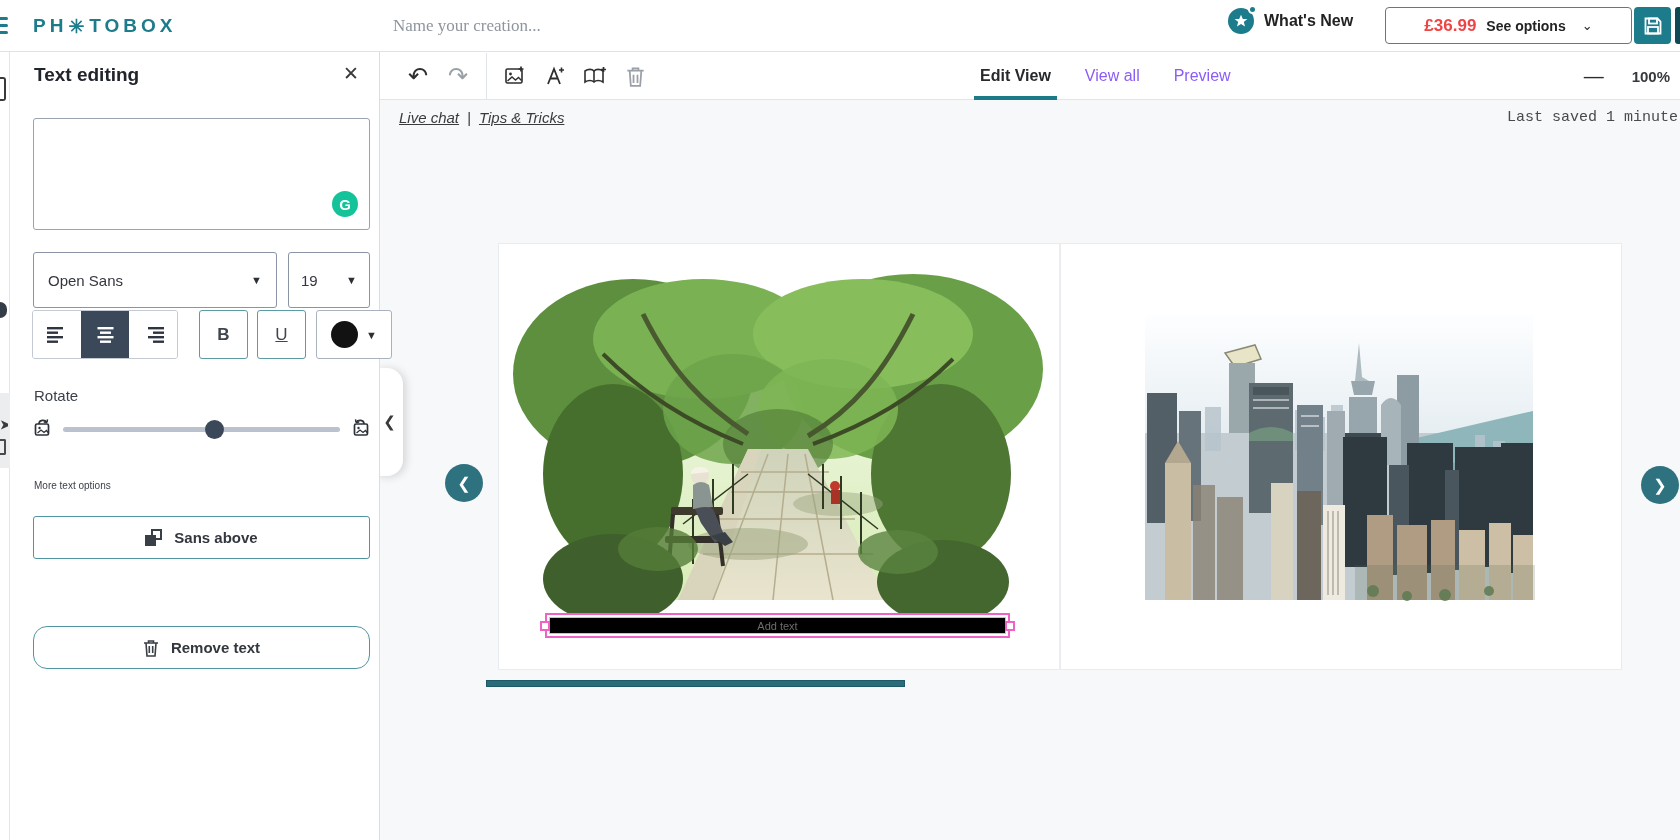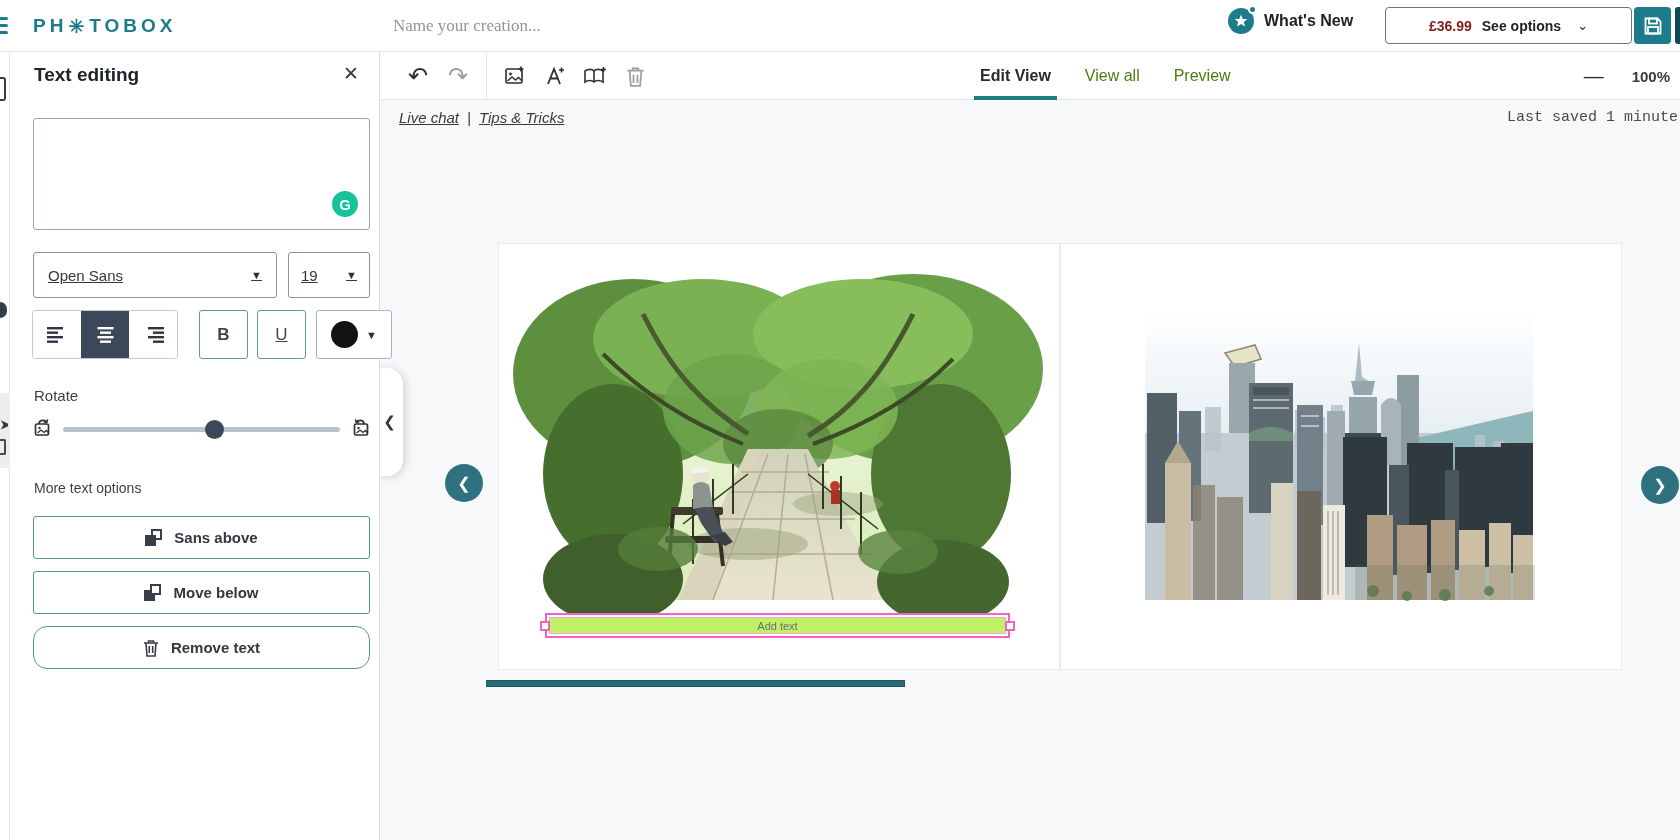--- a/index.html
+++ b/index.html
@@ -18,21 +18,21 @@
     outline:none; font-size:17px; color:#555; font-family:Liberation Serif, serif; }
   .name-input::placeholder { color:#8e959d; }
   .whats-new { position:absolute; left:1228px; top:8px; display:flex; align-items:center; gap:10px; cursor:pointer; }
   .star-badge { position:relative; width:26px; height:26px; border-radius:50%; background:#1d7c8b;
     display:flex; align-items:center; justify-content:center; }
   .star-badge .dot { position:absolute; right:-3px; top:-3px; width:9px; height:9px; border-radius:50%;
     background:#1d7c8b; border:2px solid #fff; }
   .whats-new-label { font-size:16px; font-weight:bold; color:#232323; }
   .price-btn { position:absolute; left:1385px; top:7px; width:247px; height:37px; border:1px solid #6e757e;
     border-radius:4px; background:#fff; display:flex; align-items:center; justify-content:center; gap:10px; cursor:pointer; }
-  .price { font-size:14px; font-weight:bold; color:#7f1d1d; }
+  .price { font-size:17px; font-weight:bold; color:#ef4444; }
   .see-options { font-size:14px; font-weight:bold; color:#232323; }
   .price-caret { font-size:13px; color:#232323; margin-left:6px; }
   .save-btn { position:absolute; left:1634px; top:7px; width:37px; height:37px; background:#1d7c8b;
     border:none; border-radius:4px; display:flex; align-items:center; justify-content:center; cursor:pointer; }
   .basket-sliver { position:absolute; left:1675px; top:7px; width:5px; height:37px; background:#0e4954; border-radius:3px 0 0 3px; }
 
   
   .left-strip { position:absolute; left:0; top:52px; width:10px; height:788px; background:#fff;
     border-right:1px solid #e3e6e9; z-index:20; }
   .strip-frag1 { position:absolute; left:0; top:25px; width:6px; height:24px; border:2px solid #3a3a3a; border-left:none; border-radius:0 3px 3px 0; }
@@ -43,22 +43,22 @@
 
   
   .panel { position:absolute; left:10px; top:52px; width:370px; height:788px; background:#fff;
     border-right:1px solid #d9dee3; z-index:20; }
   .panel-title { position:absolute; left:24px; top:12px; font-size:19px; font-weight:bold; color:#20242b; }
   .panel-close { position:absolute; right:20px; top:10px; font-size:19px; color:#3a3a3a; cursor:pointer; }
   .text-area { position:absolute; left:23px; top:66px; width:337px; height:112px; border:1px solid #9aa3b0;
     border-radius:3px; resize:none; font-size:14px; padding:8px; font-family:"Liberation Sans",sans-serif; }
   .grammarly { position:absolute; left:322px; top:139px; width:26px; height:26px; border-radius:50%;
     background:#15c39a; color:#fff; font-weight:bold; font-size:15px; display:flex; align-items:center; justify-content:center; cursor:pointer; }
-  .select { position:absolute; height:46px; border:1px solid #8a94a4; border-radius:3px; background:#fff;
-    display:flex; align-items:center; cursor:pointer; font-size:15px; color:#33373e;text-decoration:underline; }
+  .select { position:absolute; height:56px; border:1px solid #8a94a4; border-radius:3px; background:#fff;
+    display:flex; align-items:center; cursor:pointer; font-size:15px; color:#33373e; }
   .font-select { left:23px; top:200px; width:244px; padding:0 14px; }
   .size-select { left:278px; top:200px; width:82px; padding:0 12px; }
   .select .caret { margin-left:auto; font-size:11px; color:#2b2f36; }
   .fmt-row { position:absolute; left:22px; top:258px; height:49px; }
   .align-group { position:absolute; left:0; top:0; width:146px; height:49px; border:1px solid #c3cad4;
     border-radius:3px; display:flex; overflow:hidden; background:#fff; }
   .align-btn { flex:1; display:flex; align-items:center; justify-content:center; color:#2e3440; cursor:pointer; background:#fff; border:none; }
   .align-btn.selected { background:#3b4859; color:#fff; }
   .fmt-btn { position:absolute; top:0; width:49px; height:49px; border:1px solid #5d9aa5; border-radius:3px;
     background:#fff; display:flex; align-items:center; justify-content:center; cursor:pointer; }
@@ -68,21 +68,21 @@
     border-radius:3px; background:#fff; display:flex; align-items:center; justify-content:center; gap:8px; cursor:pointer; }
   .color-swatch { width:27px; height:27px; border-radius:50%; background:#121212; }
   .color-caret { font-size:11px; color:#2b2f36; }
   .rotate-label { position:absolute; left:24px; top:335px; font-size:15px; color:#3a3f49; }
   .rotate-row { position:absolute; left:23px; top:362px; width:337px; height:30px; }
   .rotate-icon { position:absolute; top:3px; color:#2e333b; }
   .rotate-left-icon { left:0; }
   .rotate-right-icon { right:0; }
   .slider-track { position:absolute; left:30px; right:30px; top:13px; height:5px; background:#b9c2cd; border-radius:3px; cursor:pointer; }
   .slider-thumb { position:absolute; left:142px; top:3px; width:19px; height:19px; border-radius:50%; background:#3b4859; cursor:grab; }
-  .more-label { position:absolute; left:24px; top:428px; font-size:14px; color:#3a3f49; }
+  .more-label { position:absolute; left:24px; top:428px; font-size:10px; color:#3a3f49; }
   .panel-btn { position:absolute; left:23px; width:337px; height:43px; border:1px solid #4f96a1; border-radius:3px;
     background:#fff; display:flex; align-items:center; justify-content:center; gap:12px; font-size:15px;
     font-weight:bold; color:#33373e; cursor:pointer; font-family:"Liberation Sans",sans-serif; }
   .move-above-btn { top:464px; }
   .move-below-btn { top:519px; }
   .remove-text-btn { top:574px;border-radius:14px; }
   .sq-icon { position:relative; width:17px; height:17px; }
   .sq-icon .back { position:absolute; right:0; top:0; width:11px; height:11px; border:2px solid #3a3f47; background:#fff; }
   .sq-icon .front { position:absolute; left:0; bottom:0; width:11px; height:11px; background:#3a3f47; }
   .sq-icon.below .back { z-index:2; }
@@ -98,21 +98,21 @@
   .workspace { position:absolute; left:380px; top:52px; width:1300px; height:788px; }
   .canvas-toolbar { position:absolute; left:0; top:0; width:1300px; height:48px; background:#fff;
     border-bottom:1px solid #e1e5e9; }
   .tb-icons { position:absolute; left:18px; top:0; height:48px; display:flex; align-items:center; }
   .tb-btn { width:40px; height:40px; border:none; background:transparent; display:flex; align-items:center;
     justify-content:center; cursor:pointer; color:#2f2f2f; }
   .tb-btn.dim { color:#9aa0a6; }
   .tb-sep { width:1px; height:46px; background:#e1e5e9; margin:0 8px; }
   .undo-glyph { font-size:24px; line-height:1; }
   .tabs { position:absolute; left:600px; top:0; height:48px; display:flex; align-items:center; gap:34px; }
-  .tab { position:relative; height:48px; display:flex; align-items:center; font-size:16px; color:#4d7c0f; cursor:pointer; }
+  .tab { position:relative; height:48px; display:flex; align-items:center; font-size:16px; color:#8b5cf6; cursor:pointer; }
   .tab.active { font-weight:bold; color:#27292c; }
   .tab.active::after { content:""; position:absolute; left:-6px; right:-6px; bottom:0; height:4px; background:#1d7a87; }
   .zoom-ctrl { position:absolute; right:10px; top:0; height:48px; display:flex; align-items:center; gap:28px; }
   .zoom-out { font-size:20px; color:#2d2d2d; border:none; background:none; cursor:pointer; line-height:1; }
   .zoom-level { font-size:15px; font-weight:bold; color:#36393d; }
 
   .canvas { position:absolute; left:0; top:48px; width:1300px; height:740px; background:#f7f8fa; }
   .help-links { position:absolute; left:19px; top:9px; font-size:15px; color:#3b3b3b;font-style:italic; }
   .help-links a { color:#3b3b3b; text-decoration:underline; cursor:pointer; }
   .help-sep { margin:0 8px; text-decoration:none; }
@@ -120,21 +120,21 @@
 
   .page { position:absolute; top:143px; width:562px; height:427px; background:#fff; border:1px solid #e8ebef; }
   .page-left { left:118px; border-right:1px solid #eceff2; }
   .page-right { left:680px; }
   .photo { position:absolute; cursor:pointer; }
   .photo svg { display:block; }
   .park-photo { left:203px; top:214px; width:388px; height:286px; }
   .city-photo { left:765px; top:215px; width:388px; height:285px; }
 
   .add-text-box { position:absolute; left:165px; top:513px; width:465px; height:25px;
-    border:2px solid #f063c6; background:#bef264; box-shadow:inset 0 0 0 2px #fff, inset 0 0 0 3px #f6a7dd;
+    border:2px solid #f063c6; background:#000000; box-shadow:inset 0 0 0 2px #fff, inset 0 0 0 3px #f6a7dd;
     display:flex; align-items:center; justify-content:center; cursor:text; }
   .add-text-label { font-size:11px; color:#6d6d6d; }
   .handle { position:absolute; top:50%; width:10px; height:10px; margin-top:-5px; background:#fff;
     border:2px solid #f063c6; }
   .handle-left { left:-7px; }
   .handle-right { right:-7px; }
 
   .page-indicator { position:absolute; left:106px; top:580px; width:419px; height:7px; background:#2a6d7a; border:1px solid #1d5a66; }
 
   .nav-arrow { position:absolute; width:38px; height:38px; border-radius:50%; background:#2e7280; border:none;
@@ -265,27 +265,20 @@
   </div>
 
   <div class="more-label">More text options</div>
 
   <button class="panel-btn move-above-btn">
     <span class="sq-icon above">
         <span class="back"></span>
         <span class="front"></span>
       </span>
     <span>Sans above</span>
-  </button>
-  <button class="panel-btn move-below-btn">
-    <span class="sq-icon below">
-        <span class="front"></span>
-        <span class="back"></span>
-      </span>
-    <span>Move below</span>
   </button>
   <button class="panel-btn remove-text-btn">
     <svg width="16" height="18" viewBox="0 0 16 18" fill="none" stroke="#3a3f47" stroke-width="1.6">
       <path d="M1 4 h14 M5.5 4 v-2 h5 v2 M3 4 l1 13 h8 l1 -13 M6.3 7 v7 M9.7 7 v7"></path>
     </svg>
     <span>Remove text</span>
   </button>
 </section>
 
 <div class="collapse-tab">

